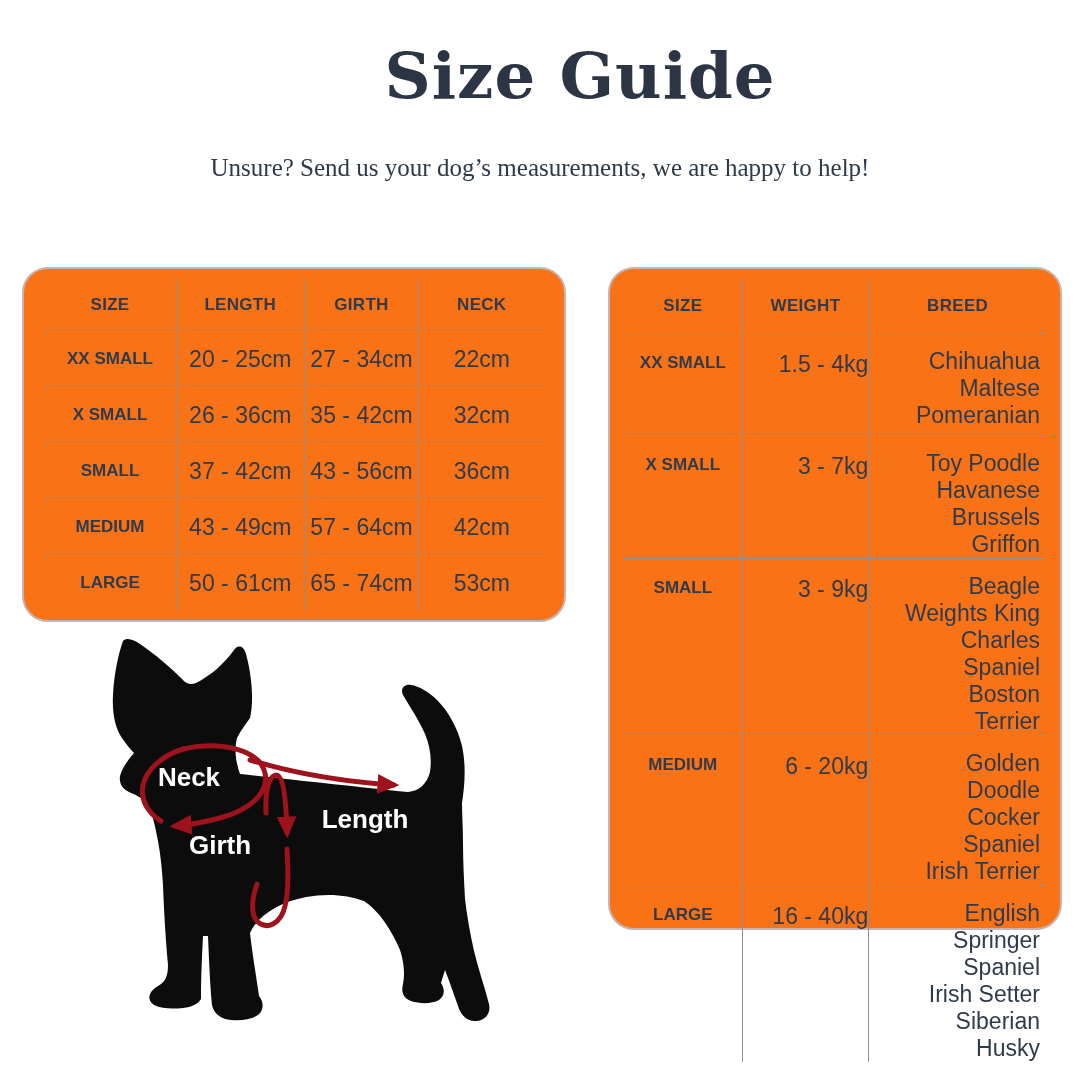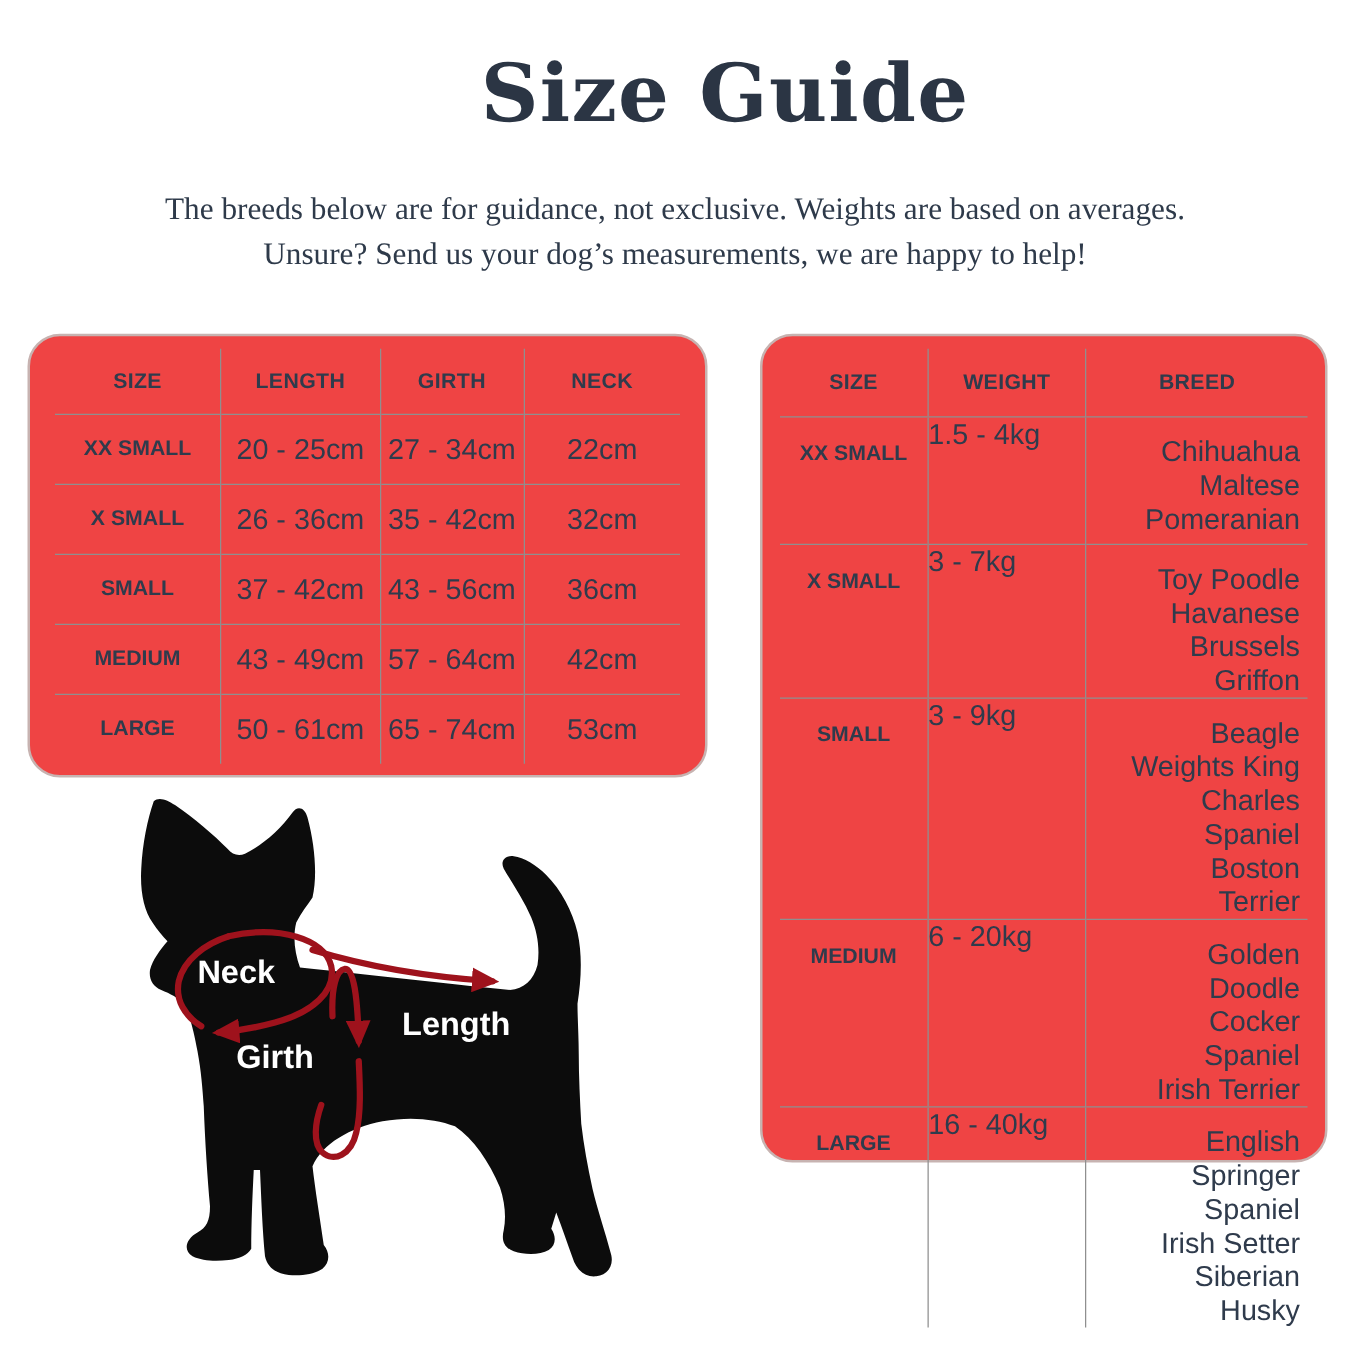--- a/index.html
+++ b/index.html
@@ -33,21 +33,21 @@
     font-family: "Liberation Serif", "DejaVu Serif", serif;
     font-size: 25px;
     line-height: 36px;
     color: #2e3a4a;
   }
 
   .panel {
     position: absolute;
     border: 2px solid #c7b3b1;
     border-radius: 26px;
-    background: #ef4444;
+    background: #f97316;
   }
   .panel-measure { left: 22px;  top: 267px; width: 544px; height: 355px; padding: 10px 20px; }
   .panel-breed   { left: 608px; top: 267px; width: 454px; height: 663px; padding: 10px 14px; }
 
   table.guide {
     width: 100%; height: 100%;
     border-collapse: collapse;
     table-layout: fixed;
   }
   table.guide th, table.guide td {
@@ -71,40 +71,39 @@
   .panel-measure td.size-cell { font-weight: 700; font-size: 17px; }
   .panel-measure col.c-size { width: 26.5%; }
   .panel-measure col.c-len  { width: 25.5%; }
   .panel-measure col.c-gir  { width: 23%; }
   .panel-measure col.c-neck { width: 25%; }
 
   
   .panel-breed th { height: 54px; }
   .panel-breed td { vertical-align: top; }
   .panel-breed td.size-cell   { font-weight: 700; font-size: 17px; text-align: center; padding-top: 19px; }
-  .panel-breed td.weight-cell { text-align: left; }
+  .panel-breed td.weight-cell { text-align: right; padding-top: 17px; }
   .panel-breed td.breed-cell  { text-align: right; padding: 14px 6px 0 30px; line-height: 27px; }
   .panel-breed col.c-size   { width: 28%; }
   .panel-breed col.c-weight { width: 30%; }
   .panel-breed col.c-breed  { width: 42%; }
 
   .dog-figure {
     position: absolute;
     left: 88px; top: 633px;
     width: 432px; height: 432px;
   }
   .dog-figure svg { width: 100%; height: 100%; display: block; }
 </style>
 </head>
 <body>
 
 <h1 class="page-title">Size Guide</h1>
 
 <div class="page-subtitle">
-  <div>The breeds below are for guidance, not exclusive. Weights are based on averages.</div>
   <div>Unsure? Send us your dog’s measurements, we are happy to help!</div>
 </div>
 
 <div class="panel panel-measure">
   <table class="guide">
     <colgroup>
       <col class="c-size">
         <col class="c-len">
         <col class="c-gir">
         <col class="c-neck">

